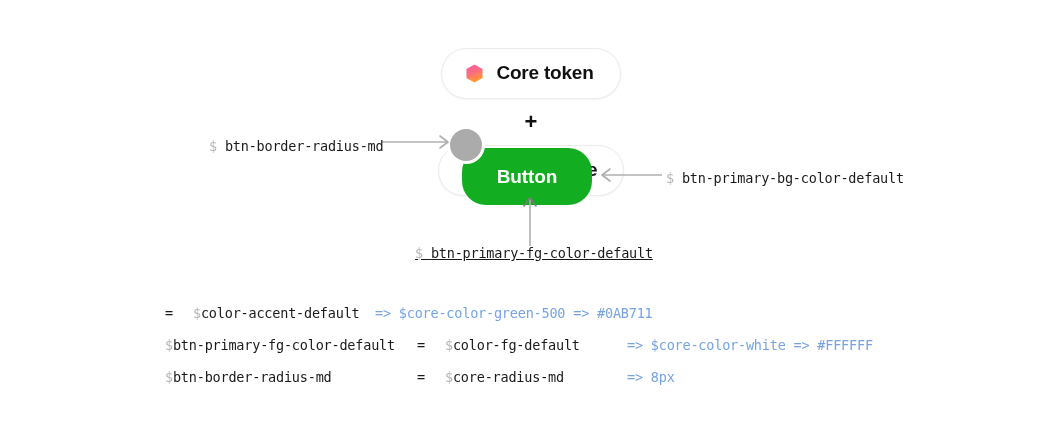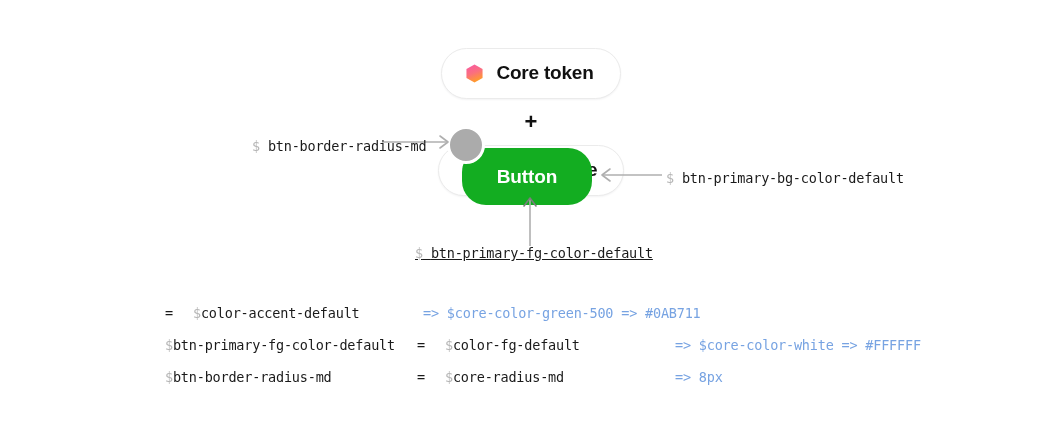--- a/index.html
+++ b/index.html
@@ -57,21 +57,21 @@
 
   .anno{
     position:absolute;
     font-family:"DejaVu Sans Mono","Liberation Mono",monospace;
     font-size:13.5px;
     color:#1a1a1a;
     white-space:nowrap;
     letter-spacing:-0.2px;
   }
   .anno .sig{color:#b6b6b6;}
-  #anno-radius{left:209px; top:138px;margin-left:43px;}
+  #anno-radius{left:209px; top:138px;}
   #anno-bg{left:666px; top:170px;}
   #anno-fg{left:415px; top:245px;text-decoration:underline;}
 
   .arrow-svg{position:absolute; overflow:visible;}
   #arrow-left{left:382px; top:134px;}
   #arrow-right{left:600px; top:167px;}
   #arrow-up{left:518px;  top:196px;}
 
   
   .table{
@@ -81,21 +81,21 @@
     letter-spacing:-0.2px;
   }
   .trow{
     display:flex; align-items:baseline;
     height:32px;
     white-space:nowrap;
   }
   .c-name{width:252px; color:#1a1a1a;}
   .c-eq{width:28px; color:#1a1a1a;}
   .c-alias{width:182px; color:#1a1a1a;}
-  .c-resolve{color:#77A3E2;margin-left:48px;}
+  .c-resolve{color:#77A3E2;}
   .sig{color:#b6b6b6;}
 </style>
 </head>
 <body>
 
 <div class="stage">
 
   <div class="pill-row">
 
     <div class="pill">

